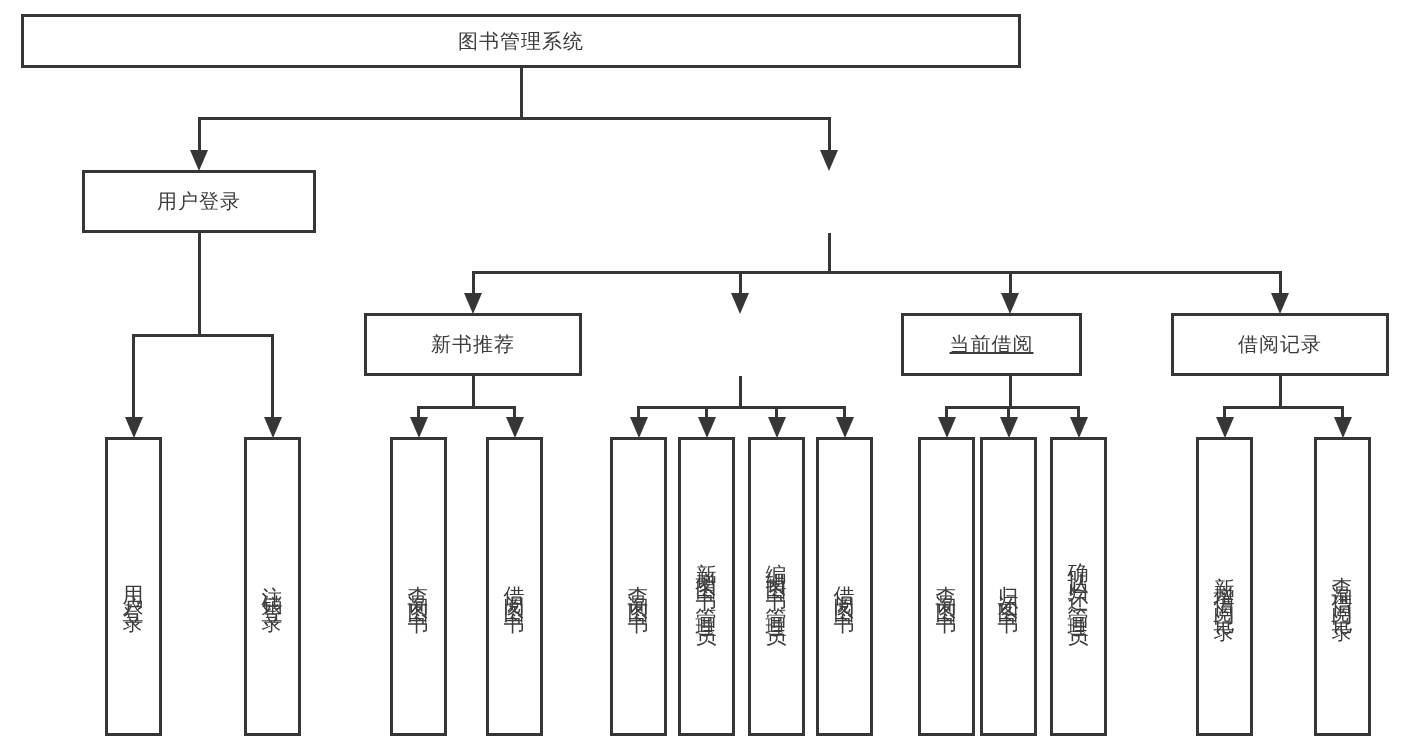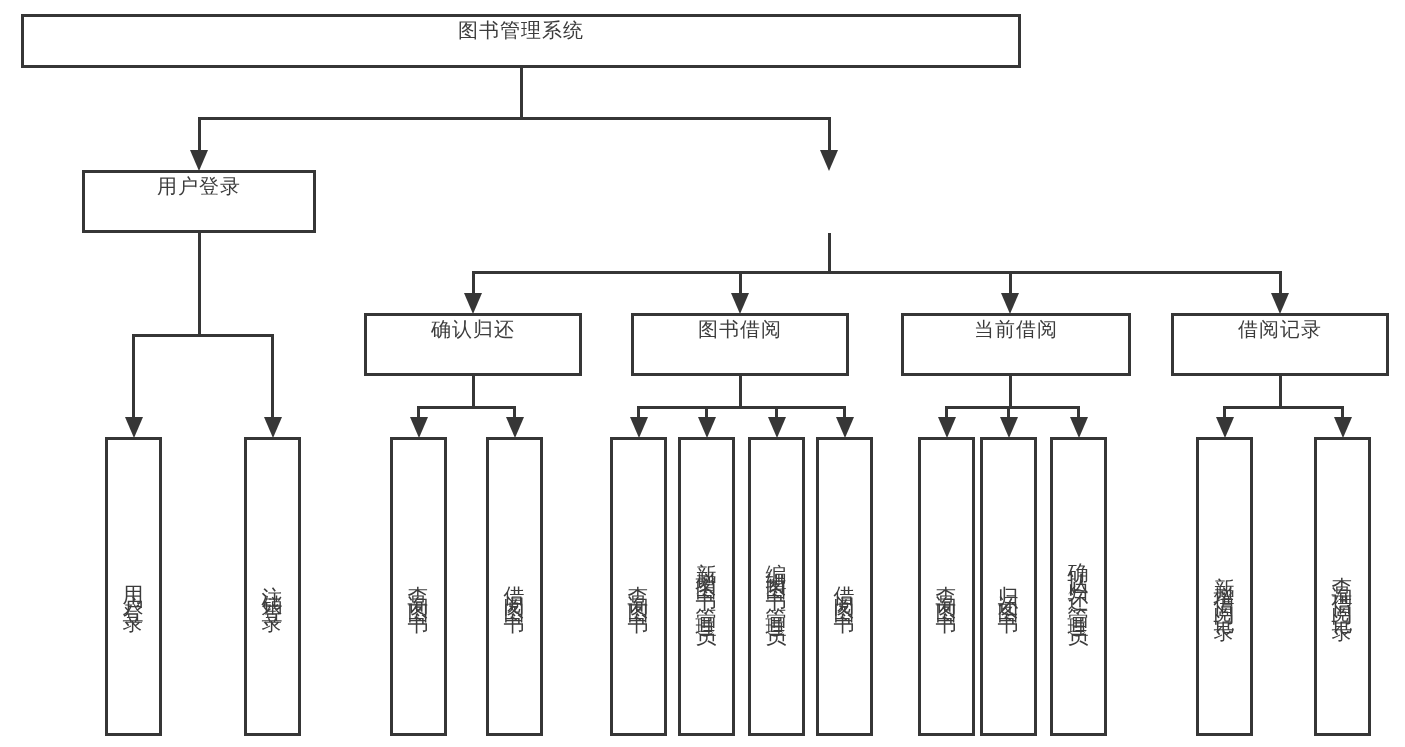--- a/index.html
+++ b/index.html
@@ -2,21 +2,21 @@
 <html><head>
 <meta charset="utf-8">
 <style>
   html,body{margin:0;padding:0;background:#ffffff;}
   #canvas{
     position:relative;width:1405px;height:747px;background:#ffffff;overflow:hidden;
     font-family:"Liberation Sans","DejaVu Sans",sans-serif;
   }
   .node{
     position:absolute;box-sizing:border-box;background:#ffffff;
-    border:3px solid #363636;display:flex;justify-content:center;
+    border:3px solid #363636;display:flex;align-items:center;justify-content:center;
     color:#3c3c3c;font-size:20px;letter-spacing:1px;z-index:2;
   }
   .leaf{
     position:absolute;box-sizing:border-box;background:#ffffff;
     border:3px solid #363636;width:57px;height:299px;top:437px;
     display:flex;align-items:center;justify-content:center;z-index:2;
   }
   .vtext{
     writing-mode:vertical-rl;text-orientation:mixed;
     font-size:21px;line-height:1;letter-spacing:9px;color:#3c3c3c;
@@ -41,26 +41,23 @@
 
   <div class="node" style="left:21px;top:14px;width:1000px;height:54px;">
     <span>图书管理系统</span>
   </div>
 
   <div class="node" style="left:82px;top:170px;width:234px;height:63px;">
     <span>用户登录</span>
   </div>
 
   <div class="node" style="left:364px;top:313px;width:218px;height:63px;">
-    <span>确认归还</span>
+    <span>新书推荐</span>
   </div>
-  <div class="node" style="left:631px;top:313px;width:218px;height:63px;">
-    <span>图书借阅</span>
-  </div>
-  <div class="node" style="left:901px;top:313px;width:230px;height:63px;">
+  <div class="node" style="left:901px;top:313px;width:181px;height:63px;text-decoration:underline;">
     <span>当前借阅</span>
   </div>
   <div class="node" style="left:1171px;top:313px;width:218px;height:63px;">
     <span>借阅记录</span>
   </div>
 
   <div class="leaf" style="left:105px;">
     <span class="vtext">用户登录</span>
   </div>
   <div class="leaf" style="left:244px;">

